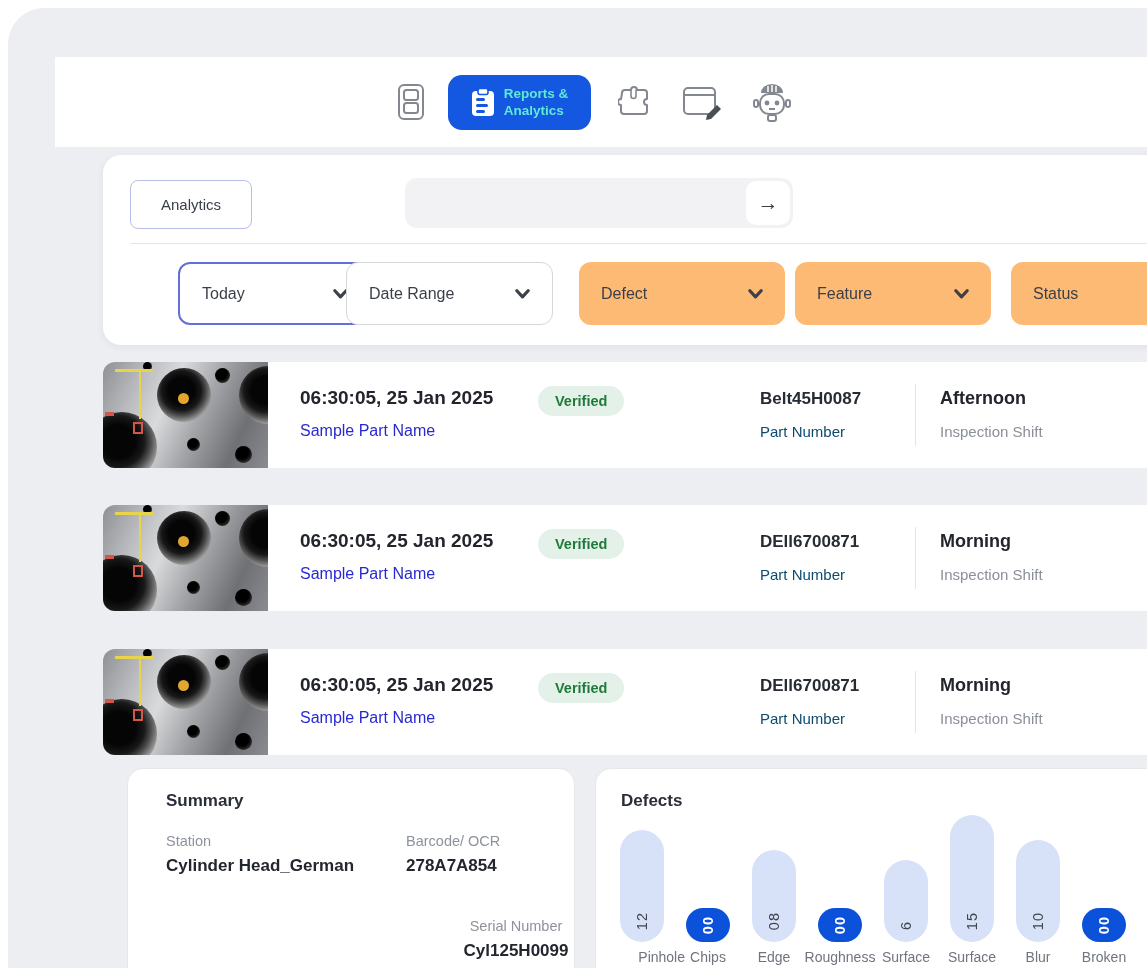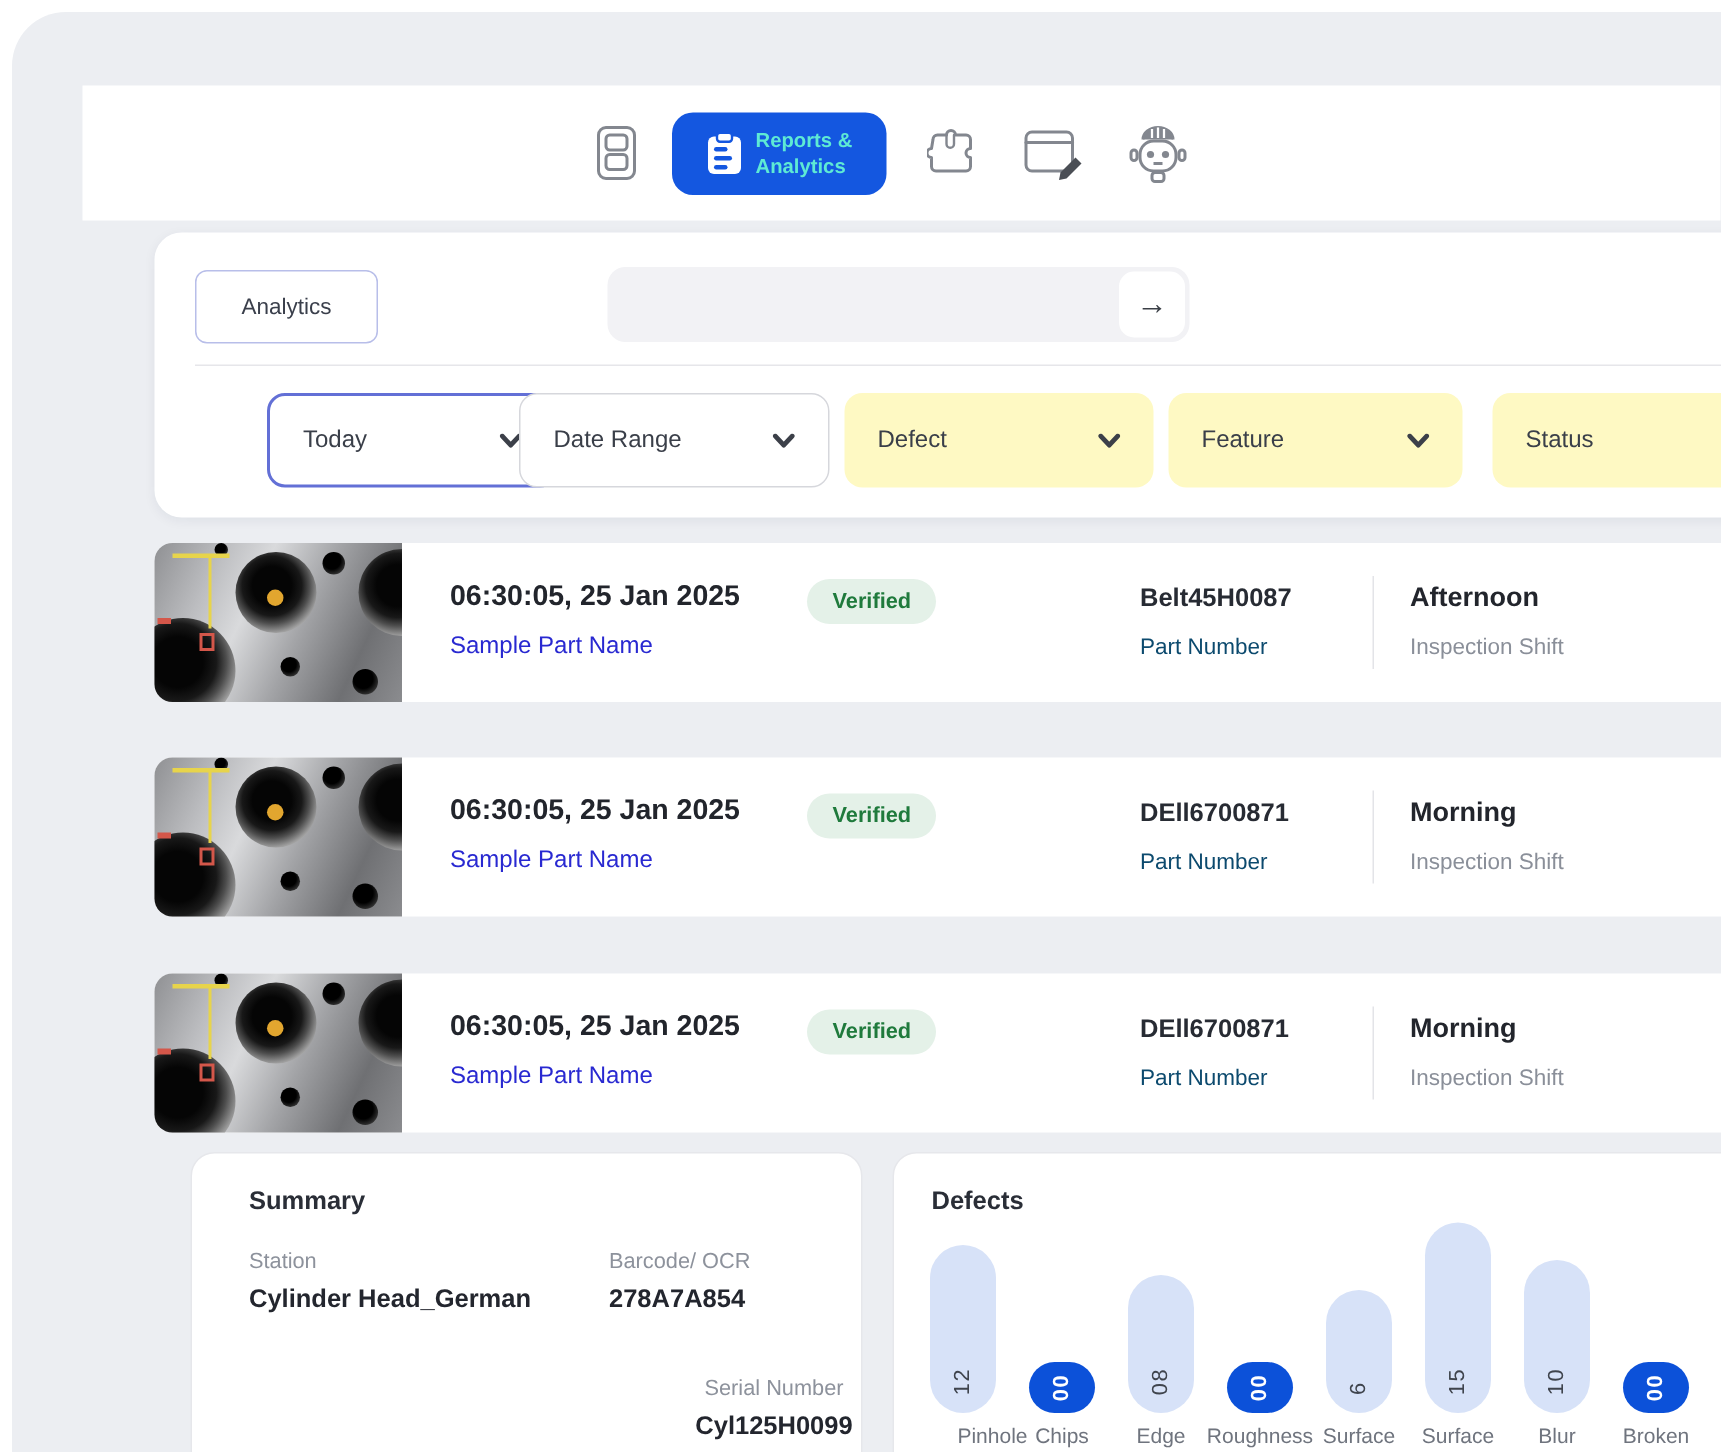--- a/index.html
+++ b/index.html
@@ -33,21 +33,21 @@
     font-size:16px;color:#3a3f49;font-family:"Liberation Sans",sans-serif;}
   .search input::placeholder{color:#6F7480;opacity:1;}
   .search-go{position:absolute;right:3px;top:3px;width:44px;height:44px;background:#fff;
     border:none;border-radius:10px;font-size:21px;color:#3A3F46;cursor:pointer;
     display:flex;align-items:center;justify-content:center;}
   .filter-divider{position:absolute;left:27px;top:88px;width:1091px;height:1px;background:#E6E6EA;}
   .dd{position:absolute;top:107px;height:63px;border-radius:12px;display:flex;align-items:center;
     justify-content:space-between;padding:0 22px;box-sizing:border-box;font-size:16px;color:#3A3F49;cursor:pointer;}
   .dd.active{background:#fff;border:2px solid #6370D6;}
   .dd.outline{background:#fff;border:1px solid #D6D7DC;}
-  .dd.filled{background:#fef9c3;}
+  .dd.filled{background:#fdba74;margin-left:16px;}
   .chev{flex:0 0 auto;margin-left:12px;}
   
   .row{position:absolute;left:95px;width:1118px;height:106px;background:#fff;border-radius:12px;}
   .thumb{position:absolute;left:0;top:0;width:165px;height:106px;border-radius:12px 0 0 12px;
     overflow:hidden;background:linear-gradient(115deg,#8f9093 0%,#bcbdc0 22%,#d9dadc 38%,#a3a4a7 58%,#6f7073 80%,#8b8c8f 100%);}
   .bore{position:absolute;border-radius:50%;
     background:radial-gradient(circle at 45% 42%,#050505 30%,#181818 46%,#4e4e4e 58%,#9c9c9c 72%,#c6c6c6 82%,#7e7e7e 96%);}
   .hole{position:absolute;border-radius:50%;
     background:radial-gradient(circle at 42% 38%,#000 45%,#2a2a2a 70%,#777 100%);}
   .ann{position:absolute;}

